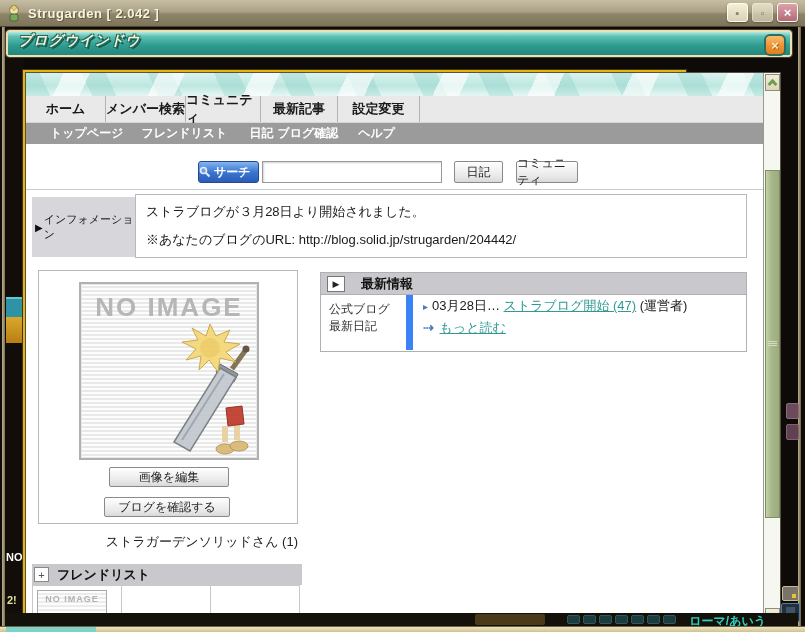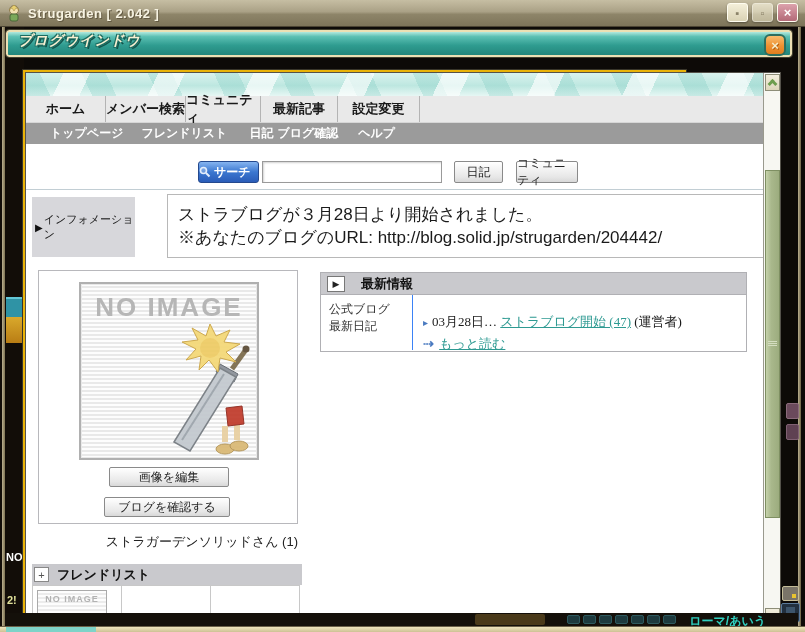--- a/index.html
+++ b/index.html
@@ -84,44 +84,44 @@
     border-radius:2px; font-size:12px; color:#222; display:flex; align-items:center; justify-content:center; cursor:default; }
   .diary-btn { position:absolute; left:428px; top:88px; width:49px; height:22px; }
   .comm-btn { position:absolute; left:490px; top:88px; width:62px; height:22px; }
   .divider { position:absolute; left:0; top:116px; width:738px; height:1px; background:#c2ced4; }
 
   
   .info-label { position:absolute; left:6px; top:124px; width:103px; height:60px; background:#d7d7db;
     display:flex; align-items:center; padding-left:3px; font-size:11px; color:#1a1a1a; }
   .info-label .arr { font-size:10px; color:#111; margin-right:1px; }
   .info-box { position:absolute; left:109px; top:121px; width:612px; height:64px; background:#fff;
-    border:1px solid #b8b8b8; font-size:17px; color:#1a1a1a; padding:8px 10px;
-    display:flex; flex-direction:column; justify-content:space-between;margin-left:32px; }
+    border:1px solid #b8b8b8; font-size:13px; color:#1a1a1a; padding:8px 10px;
+    display:flex; flex-direction:column; justify-content:space-between; }
 
   
   .profile-box { position:absolute; left:12px; top:197px; width:260px; height:254px; border:1px solid #b8b8bc; background:#fff; }
   .noimage { position:absolute; left:40px; top:11px; width:180px; height:178px;
     border:2px solid #b0b0b0; box-shadow:inset 0 0 0 1px #e8e8e8;
     background:repeating-linear-gradient(180deg,#fdfdfd 0 2px,#e9e9e9 2px 4px); }
   .noimage-text { position:absolute; left:0; top:8px; width:100%; text-align:center;
     font-weight:bold; font-size:26px; letter-spacing:2px; color:#b6b6b6; }
   .chara { position:absolute; right:4px; bottom:2px; opacity:.92; }
   .edit-img-btn { position:absolute; left:70px; top:196px; width:120px; height:20px; }
   .check-blog-btn { position:absolute; left:65px; top:226px; width:126px; height:20px; }
   .owner-name { position:absolute; left:12px; top:460px; width:260px; text-align:right; font-size:13px; color:#222; }
 
   
   .latest-box { position:absolute; left:294px; top:199px; width:427px; height:80px; border:1px solid #b0b0b4; background:#fff; }
   .latest-header { height:22px; background:#c9c9cd; border-bottom:1px solid #b0b0b4; display:flex; align-items:center; }
   .hicon { width:18px; height:16px; background:#fff; border:1px solid #777; margin-left:6px;
     display:flex; align-items:center; justify-content:center; font-size:9px; color:#222; }
   .latest-header .htext { margin-left:16px; font-weight:bold; font-size:13px; color:#111; }
   .latest-body { display:flex; height:55px; }
-  .latest-label { width:92px; border-right:1px solid #3b82f6; padding:6px 0 0 8px; font-size:12px; color:#333; line-height:17px; }
-  .latest-entry { flex:1; padding:18px 8px 0 10px; font-size:13px; color:#1a1a1a;font-family:Liberation Serif, serif; }
+  .latest-label { width:92px; border-right:7px solid #3b82f6; padding:6px 0 0 8px; font-size:12px; color:#333; line-height:17px; }
+  .latest-entry { flex:1; padding:2px 8px 0 10px; font-size:13px; color:#1a1a1a; }
   .bullet { color:#4a7ac0; font-size:10px; margin-right:4px; }
   a.tlink { color:#2e9a92; text-decoration:underline; cursor:pointer; }
   .more-line { padding-right:42px; margin-top:4px; }
   .more-arrow { color:#4a7ac0; font-weight:bold; font-size:13px; letter-spacing:-2px; margin-right:4px; }
 
   
   .friend-header { position:absolute; left:6px; top:491px; width:270px; height:21px; background:#c9c9cd;
     display:flex; align-items:center; font-weight:bold; font-size:13px; color:#111; }
   .ficon { width:15px; height:15px; background:#fff; border:1px solid #888; margin:0 8px 0 2px;
     display:flex; align-items:center; justify-content:center; font-size:11px; color:#555; font-weight:normal; }

